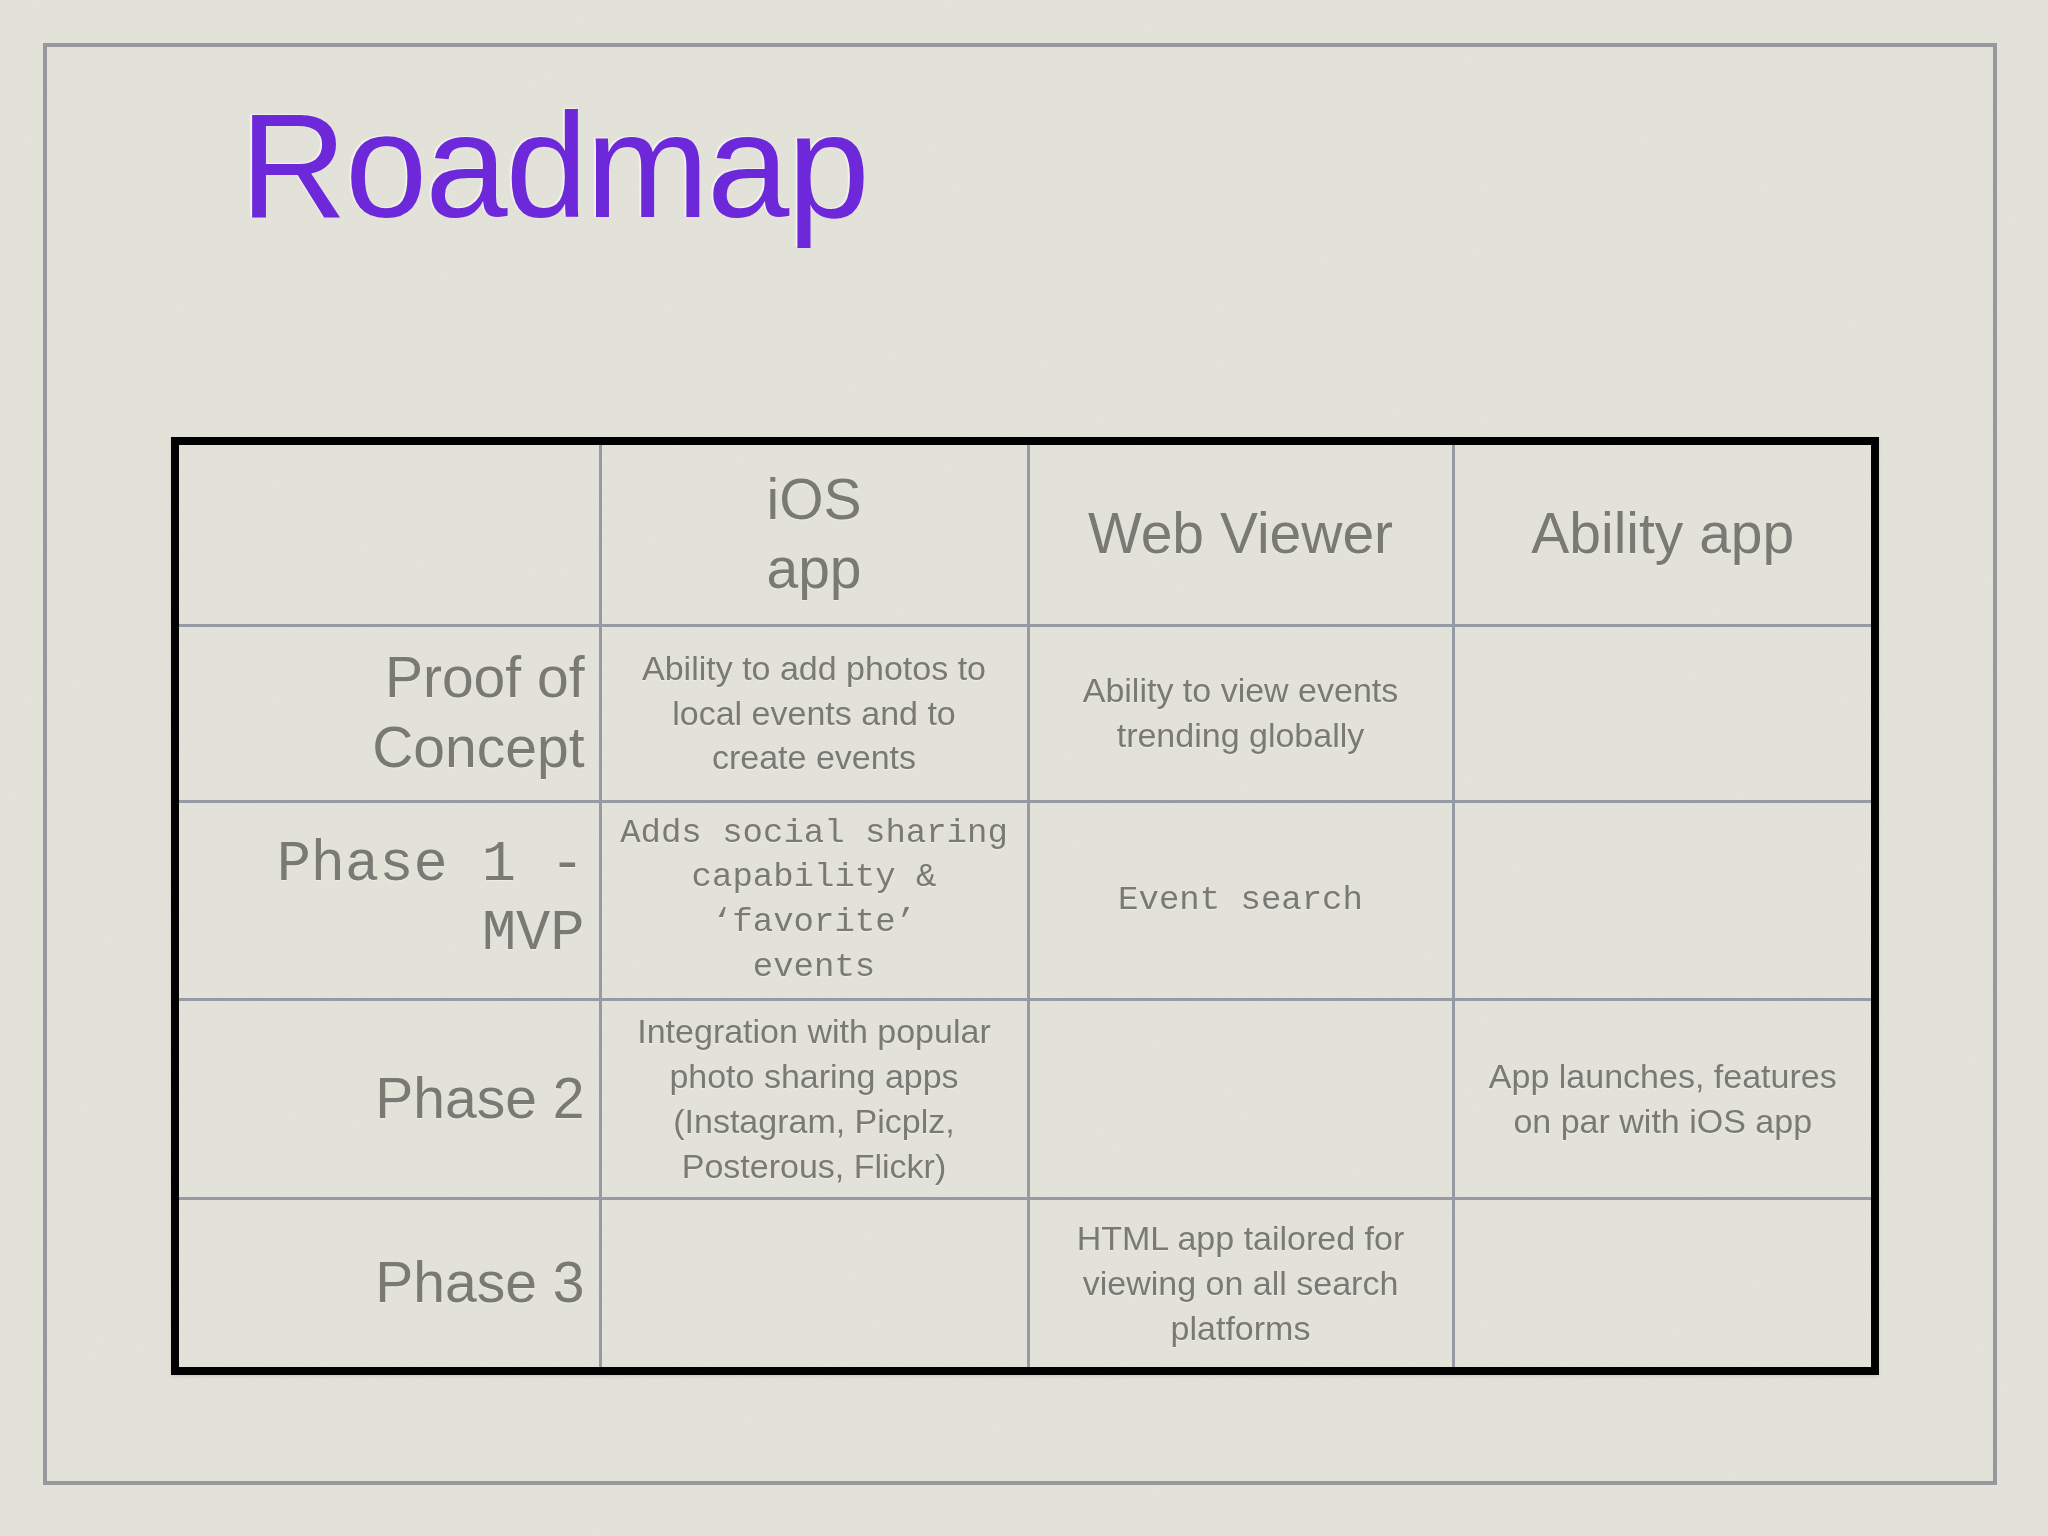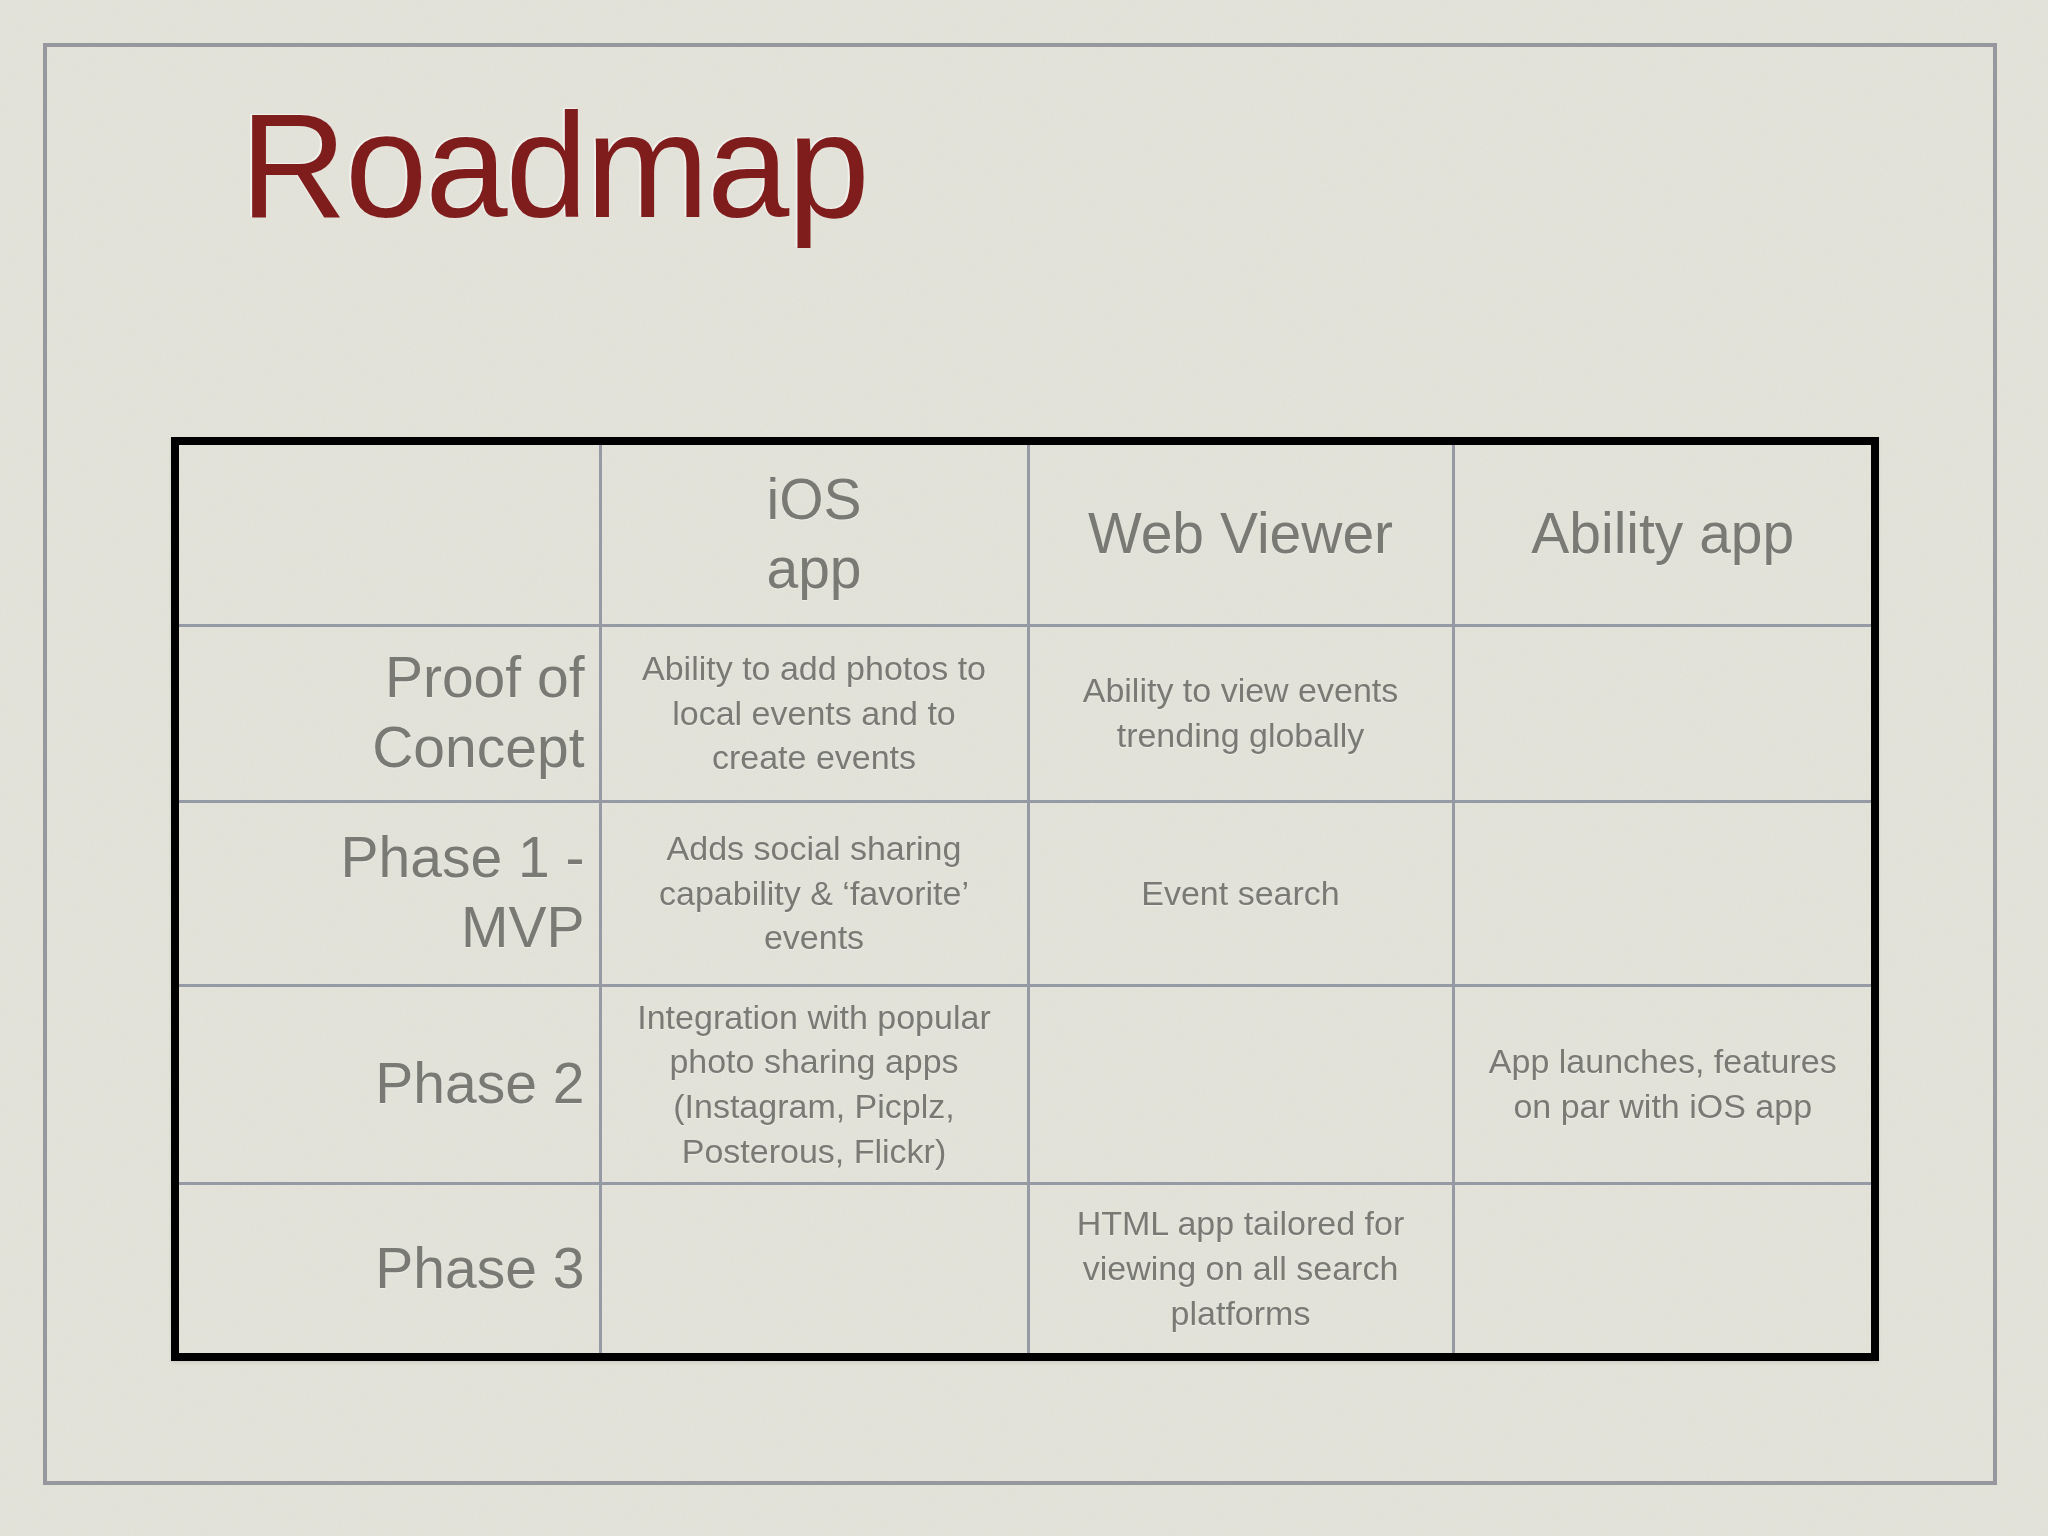--- a/index.html
+++ b/index.html
@@ -34,21 +34,21 @@
     z-index: 2;
   }
   .page-title {
     position: absolute;
     left: 240px;
     top: 88px;
     z-index: 3;
     font-size: 148px;
     font-weight: 300;
     line-height: 1.05;
-    color: #7f1d1d;
+    color: #6d28d9;
     letter-spacing: -2px;
     text-shadow: -2px -1px 1px rgba(255,255,255,0.55);
   }
   table.roadmap-table {
     position: absolute;
     left: 171px;
     top: 437px;
     width: 1700px;
     height: 900px;
     z-index: 3;
@@ -76,21 +76,21 @@
     font-size: 57px;
     line-height: 1.22;
     text-align: right;
   }
   .roadmap-table td.body-cell {
     font-size: 34px;
     line-height: 1.32;
   }
   tr.r-header { height: 184px; }
   tr.r-0 { height: 176px; }
-  tr.r-1 { height: 184px; }
+  tr.r-1 { height: 184px; font-family: Liberation Mono, monospace; }
   tr.r-2 { height: 183px; }
   tr.r-3 { height: 173px; }
 </style>
 </head>
 <body>
 
 <svg class="paper-texture" xmlns="http://www.w3.org/2000/svg" width="2048" height="1536">
   <filter id="grain">
     <feTurbulence type="fractalNoise" baseFrequency="0.55" numOctaves="2" seed="7" result="n"></feTurbulence>
     <feColorMatrix in="n" type="saturate" values="0"></feColorMatrix>

